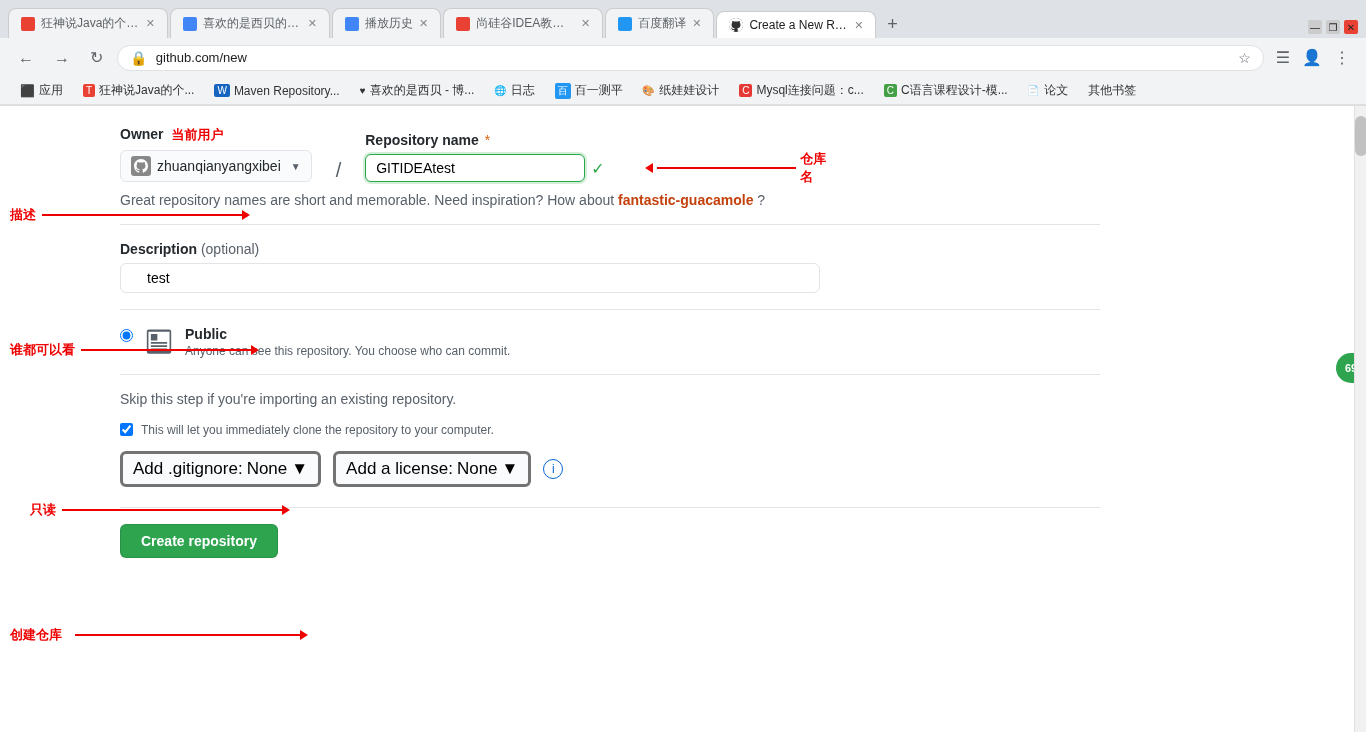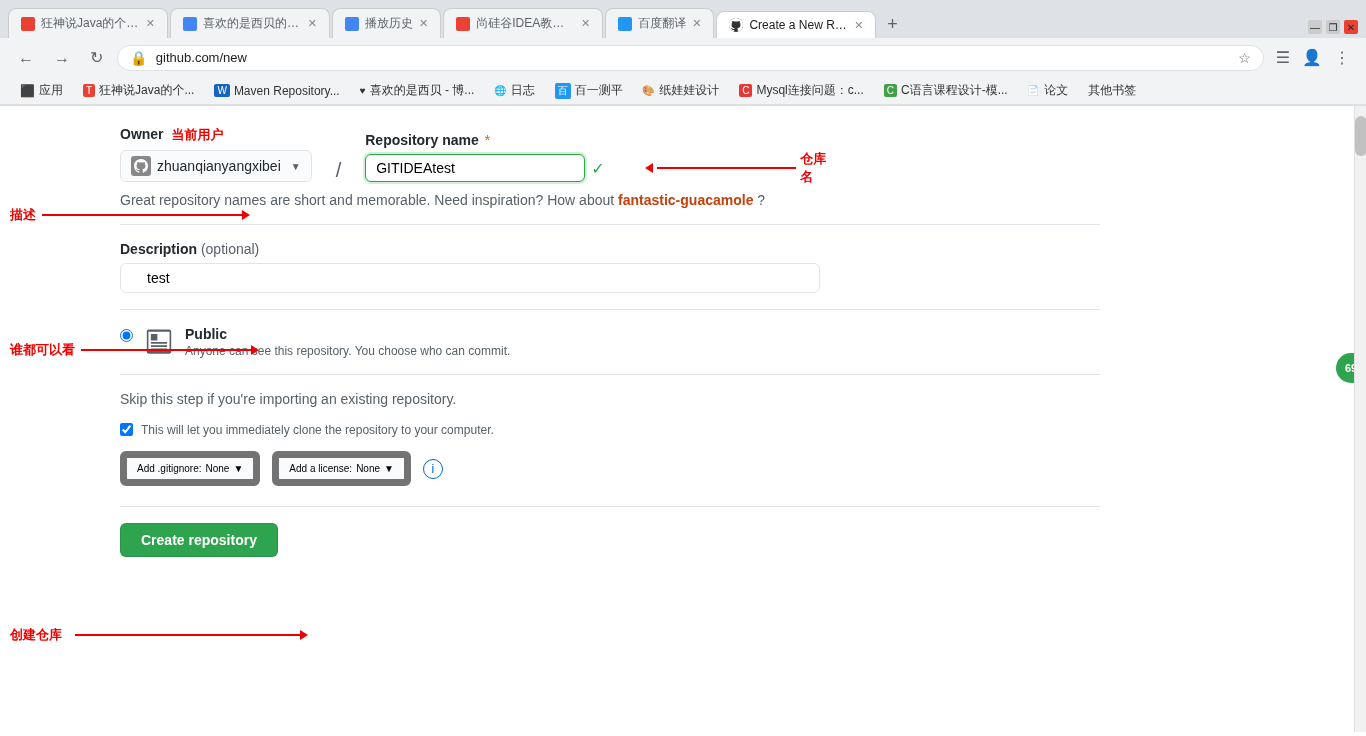--- a/index.html
+++ b/index.html
@@ -55,21 +55,21 @@
     .radio-desc { font-size: 12px; color: #586069; margin-top: 2px; }
 
     
     .init-text { font-size: 14px; color: #586069; margin-bottom: 12px; }
     .checkbox-row { display: flex; align-items: flex-start; gap: 8px; margin-bottom: 10px; }
     .checkbox-row input[type="checkbox"] { margin-top: 2px; }
     .checkbox-label-bold { font-weight: 600; font-size: 14px; }
     .checkbox-desc { font-size: 12px; color: #586069; margin-top: 2px; }
 
     
-    .dropdown-btn { border: 7px solid #737373; border-radius: 6px; padding: 5px 10px; background: #fafbfc; cursor: pointer; font-size: 10px; display: inline-flex; align-items: flex-start; gap: 4px; }
+    .dropdown-btn { border: 3px solid #737373; border-radius: 6px; padding: 5px 10px; background: #fafbfc; cursor: pointer; font-size: 17px; display: inline-flex; align-items: flex-start; gap: 4px; }
     .info-btn { width: 20px; height: 20px; border-radius: 50%; border: 1px solid #0366d6; background: #fff; color: #0366d6; font-size: 12px; cursor: pointer; display: inline-flex; align-items: center; justify-content: center; }
 
     
     .create-btn { background: #2ea44f; color: #fff; border: 1px solid rgba(27,31,35,0.15); border-radius: 6px; padding: 8px 20px; font-size: 14px; font-weight: 600; cursor: pointer; }
 
     
     .green-badge { position: fixed; right: 0; top: 50%; transform: translateY(-50%); width: 30px; height: 30px; background: #2ea44f; border-radius: 50% 0 0 50%; display: flex; align-items: center; justify-content: center; color: white; font-size: 11px; font-weight: bold; }
     .ann-text { color: #e00; font-weight: bold; font-size: 13px; white-space: nowrap; }
     .ann-arrow { display: flex; align-items: center; }
     .ann-line { height: 2px; background: #e00; }
@@ -203,20 +203,29 @@
   <div style="position:absolute; left:10px; top:235px; z-index:10;">
     <div style="display:flex; align-items:center; gap:6px;">
       <span class="ann-text">谁都可以看</span>
       <div class="ann-arrow">
         <div class="ann-line" style="width:170px;"></div>
         <div class="ann-head"></div>
       </div>
     </div>
   </div>
 
+  <div style="position:absolute; left:30px; top:395px; z-index:10;">
+    <div style="display:flex; align-items:center; gap:6px;">
+      <span class="ann-text">只读</span>
+      <div class="ann-arrow">
+        <div class="ann-line" style="width:220px;"></div>
+        <div class="ann-head"></div>
+      </div>
+    </div>
+  </div>
 
   <div style="position:absolute; left:10px; top:520px; z-index:10;">
     <div style="display:flex; align-items:center; gap:13px;">
       <span class="ann-text">创建仓库</span>
       <div class="ann-arrow">
         <div class="ann-line" style="width:225px;"></div>
         <div class="ann-head"></div>
       </div>
     </div>
   </div>

